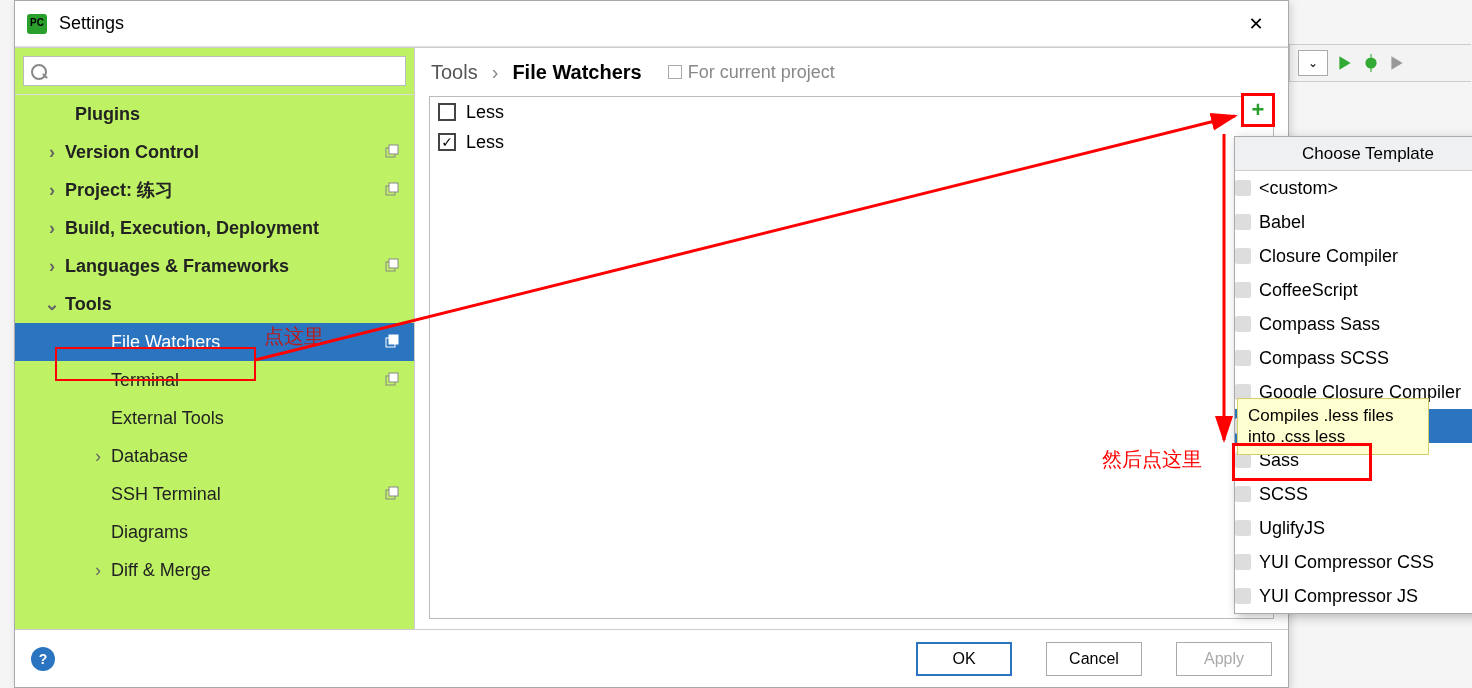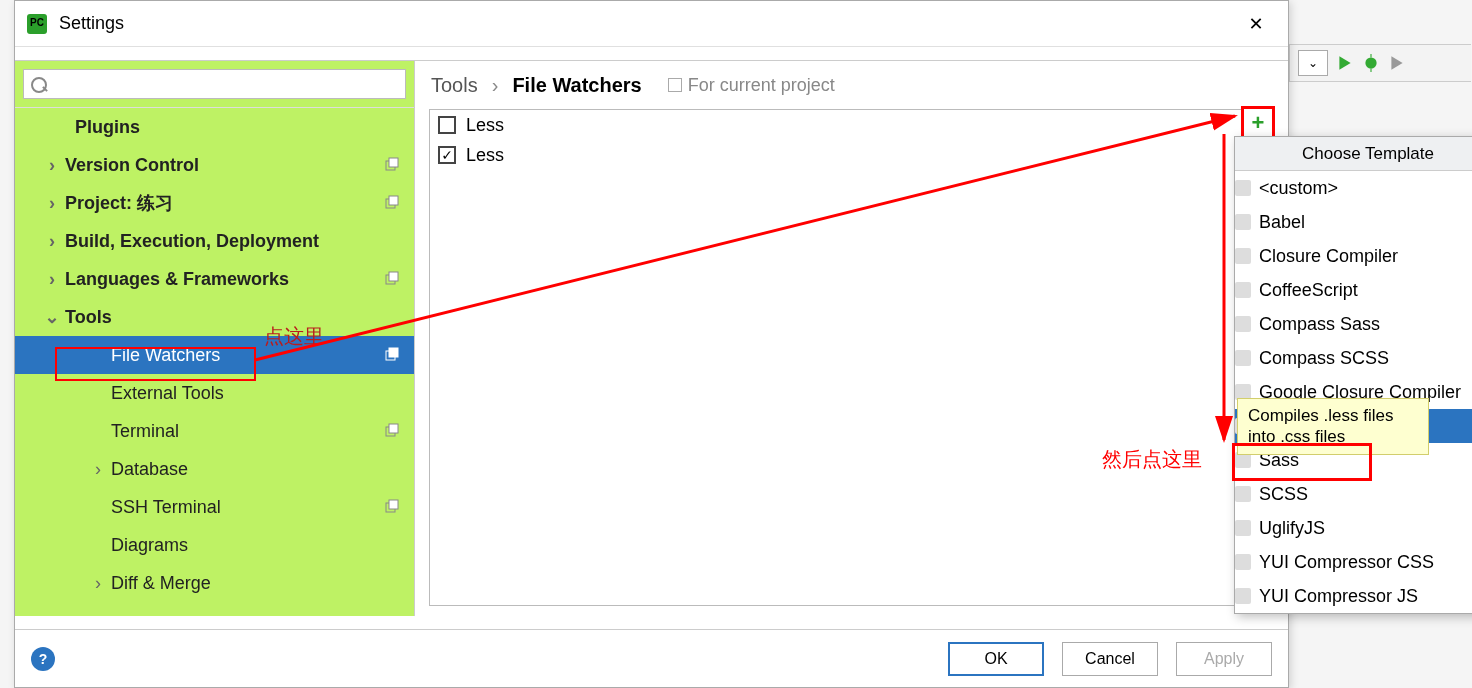--- a/index.html
+++ b/index.html
@@ -2,21 +2,21 @@
 <html><head>
 <meta charset="utf-8">
 <style>
   * { box-sizing: border-box; margin: 0; padding: 0; font-family: "Segoe UI", Arial, sans-serif; }
   body { width: 1472px; height: 688px; background: #f5f5f5; position: relative; overflow: hidden; }
 
   .dialog {
     position: absolute; left: 14px; top: 0; width: 1275px; height: 688px;
     background: #fff; border: 1px solid #aaa;
     box-shadow: 2px 2px 8px rgba(0,0,0,0.15);
-    display: flex; flex-direction: column; gap: 13px;
+    display: flex; flex-direction: column;
   }
   .titlebar {
     height: 46px; display: flex; align-items: center; padding: 0 12px;
     border-bottom: 1px solid #e0e0e0;
   }
   .titlebar .icon-app {
     width: 20px; height: 20px; background: #2b9f2b; border-radius: 3px; position: relative;
   }
   .titlebar .icon-app::after { content:"PC"; font-size:10px; color:#000; position:absolute; top:3px; left:3px; font-weight:bold;}
   .titlebar .title { margin-left: 12px; font-size: 18px; }
@@ -75,21 +75,21 @@
   .add-btn{
     position:absolute; top:-4px; right:-2px; width:34px;height:34px;border:3px solid red;display:flex;align-items:center;justify-content:center;background:#fff;
   }
   .add-btn .plus{color:#2b9f2b;font-size:22px;font-weight:bold;}
 
   .footer{
     height:58px;border-top:1px solid #ccc;display:flex;align-items:center;padding:0 16px;gap:18px;
   }
   .footer .help-icon{width:24px;height:24px;border-radius:50%;background:#2b74c0;color:#fff;display:flex;align-items:center;justify-content:center;font-size:14px;font-weight:bold;}
   .footer .spacer{flex:1;}
-  .btn{min-width:96px;height:34px;border:1px solid #aaa;background:#fff;font-size:16px;display:flex;align-items:center;justify-content:center;cursor:pointer;}
+  .btn{min-width:96px;height:34px;border:1px solid #aaa;background:#fff;font-size:16px;display:flex;align-items:center;justify-content:center;cursor:pointer;margin-left:16px;}
   .btn.primary{border:2px solid #2b74c0;}
   .btn.disabled{color:#aaa;}
 
   
   .popup{
     position:absolute; left:1234px; top:136px; width:268px; background:#fff;border:1px solid #aaa;
     box-shadow:3px 3px 10px rgba(0,0,0,.25);
   }
   .popup-header{height:34px;background:#eef0f2;border-bottom:1px solid #ccc;display:flex;align-items:center;justify-content:center;font-size:17px;}
   .popup-item{height:34px;display:flex;align-items:center;padding-left:0;gap:8px;font-size:18px;cursor:pointer;}
@@ -195,31 +195,31 @@
             <span>File Watchers</span>
             <span class="dupicon">
               <svg viewBox="0 0 16 16">
                 <rect x="2" y="4" width="9" height="9" fill="none" stroke="#888"></rect>
                 <rect x="5" y="1" width="9" height="9" fill="#fff" stroke="#888"></rect>
               </svg>
             </span>
           </div>
           <div class="tree-item sub">
             <span class="chev"></span>
+            <span>Terminal</span>
+            <span class="dupicon">
+              <svg viewBox="0 0 16 16">
+                <rect x="2" y="4" width="9" height="9" fill="none" stroke="#888"></rect>
+                <rect x="5" y="1" width="9" height="9" fill="#fff" stroke="#888"></rect>
+              </svg>
+            </span>
+          </div>
+          <div class="tree-item sub">
+            <span class="chev"></span>
             <span>External Tools</span>
-          </div>
-          <div class="tree-item sub">
-            <span class="chev"></span>
-            <span>Terminal</span>
-            <span class="dupicon">
-              <svg viewBox="0 0 16 16">
-                <rect x="2" y="4" width="9" height="9" fill="none" stroke="#888"></rect>
-                <rect x="5" y="1" width="9" height="9" fill="#fff" stroke="#888"></rect>
-              </svg>
-            </span>
           </div>
           <div class="tree-item sub">
             <span class="chev">›</span>
             <span>Database</span>
           </div>
           <div class="tree-item sub">
             <span class="chev"></span>
             <span>SSH Terminal</span>
             <span class="dupicon">
               <svg viewBox="0 0 16 16">
@@ -331,21 +331,21 @@
       </div>
       <div class="popup-item">
         <span class="pi-icon"></span>
         <span>YUI Compressor JS</span>
       </div>
     </div>
 </div>
 
 <div class="tooltip">
   <div>Compiles .less files</div>
-  <div>into .css files</div>
+  <div>into .css less</div>
 </div>
 
 <div class="anno-box1"></div>
 <div class="anno-box3"></div>
 <div class="anno-text1">点这里</div>
 <div class="anno-text2">然后点这里</div>
 
 <svg class="arrow" style="left:255px;top:110px;width:1000px;height:260px">
   <defs>
       <marker id="ah1" markerWidth="10" markerHeight="10" refX="8" refY="3" orient="auto">

